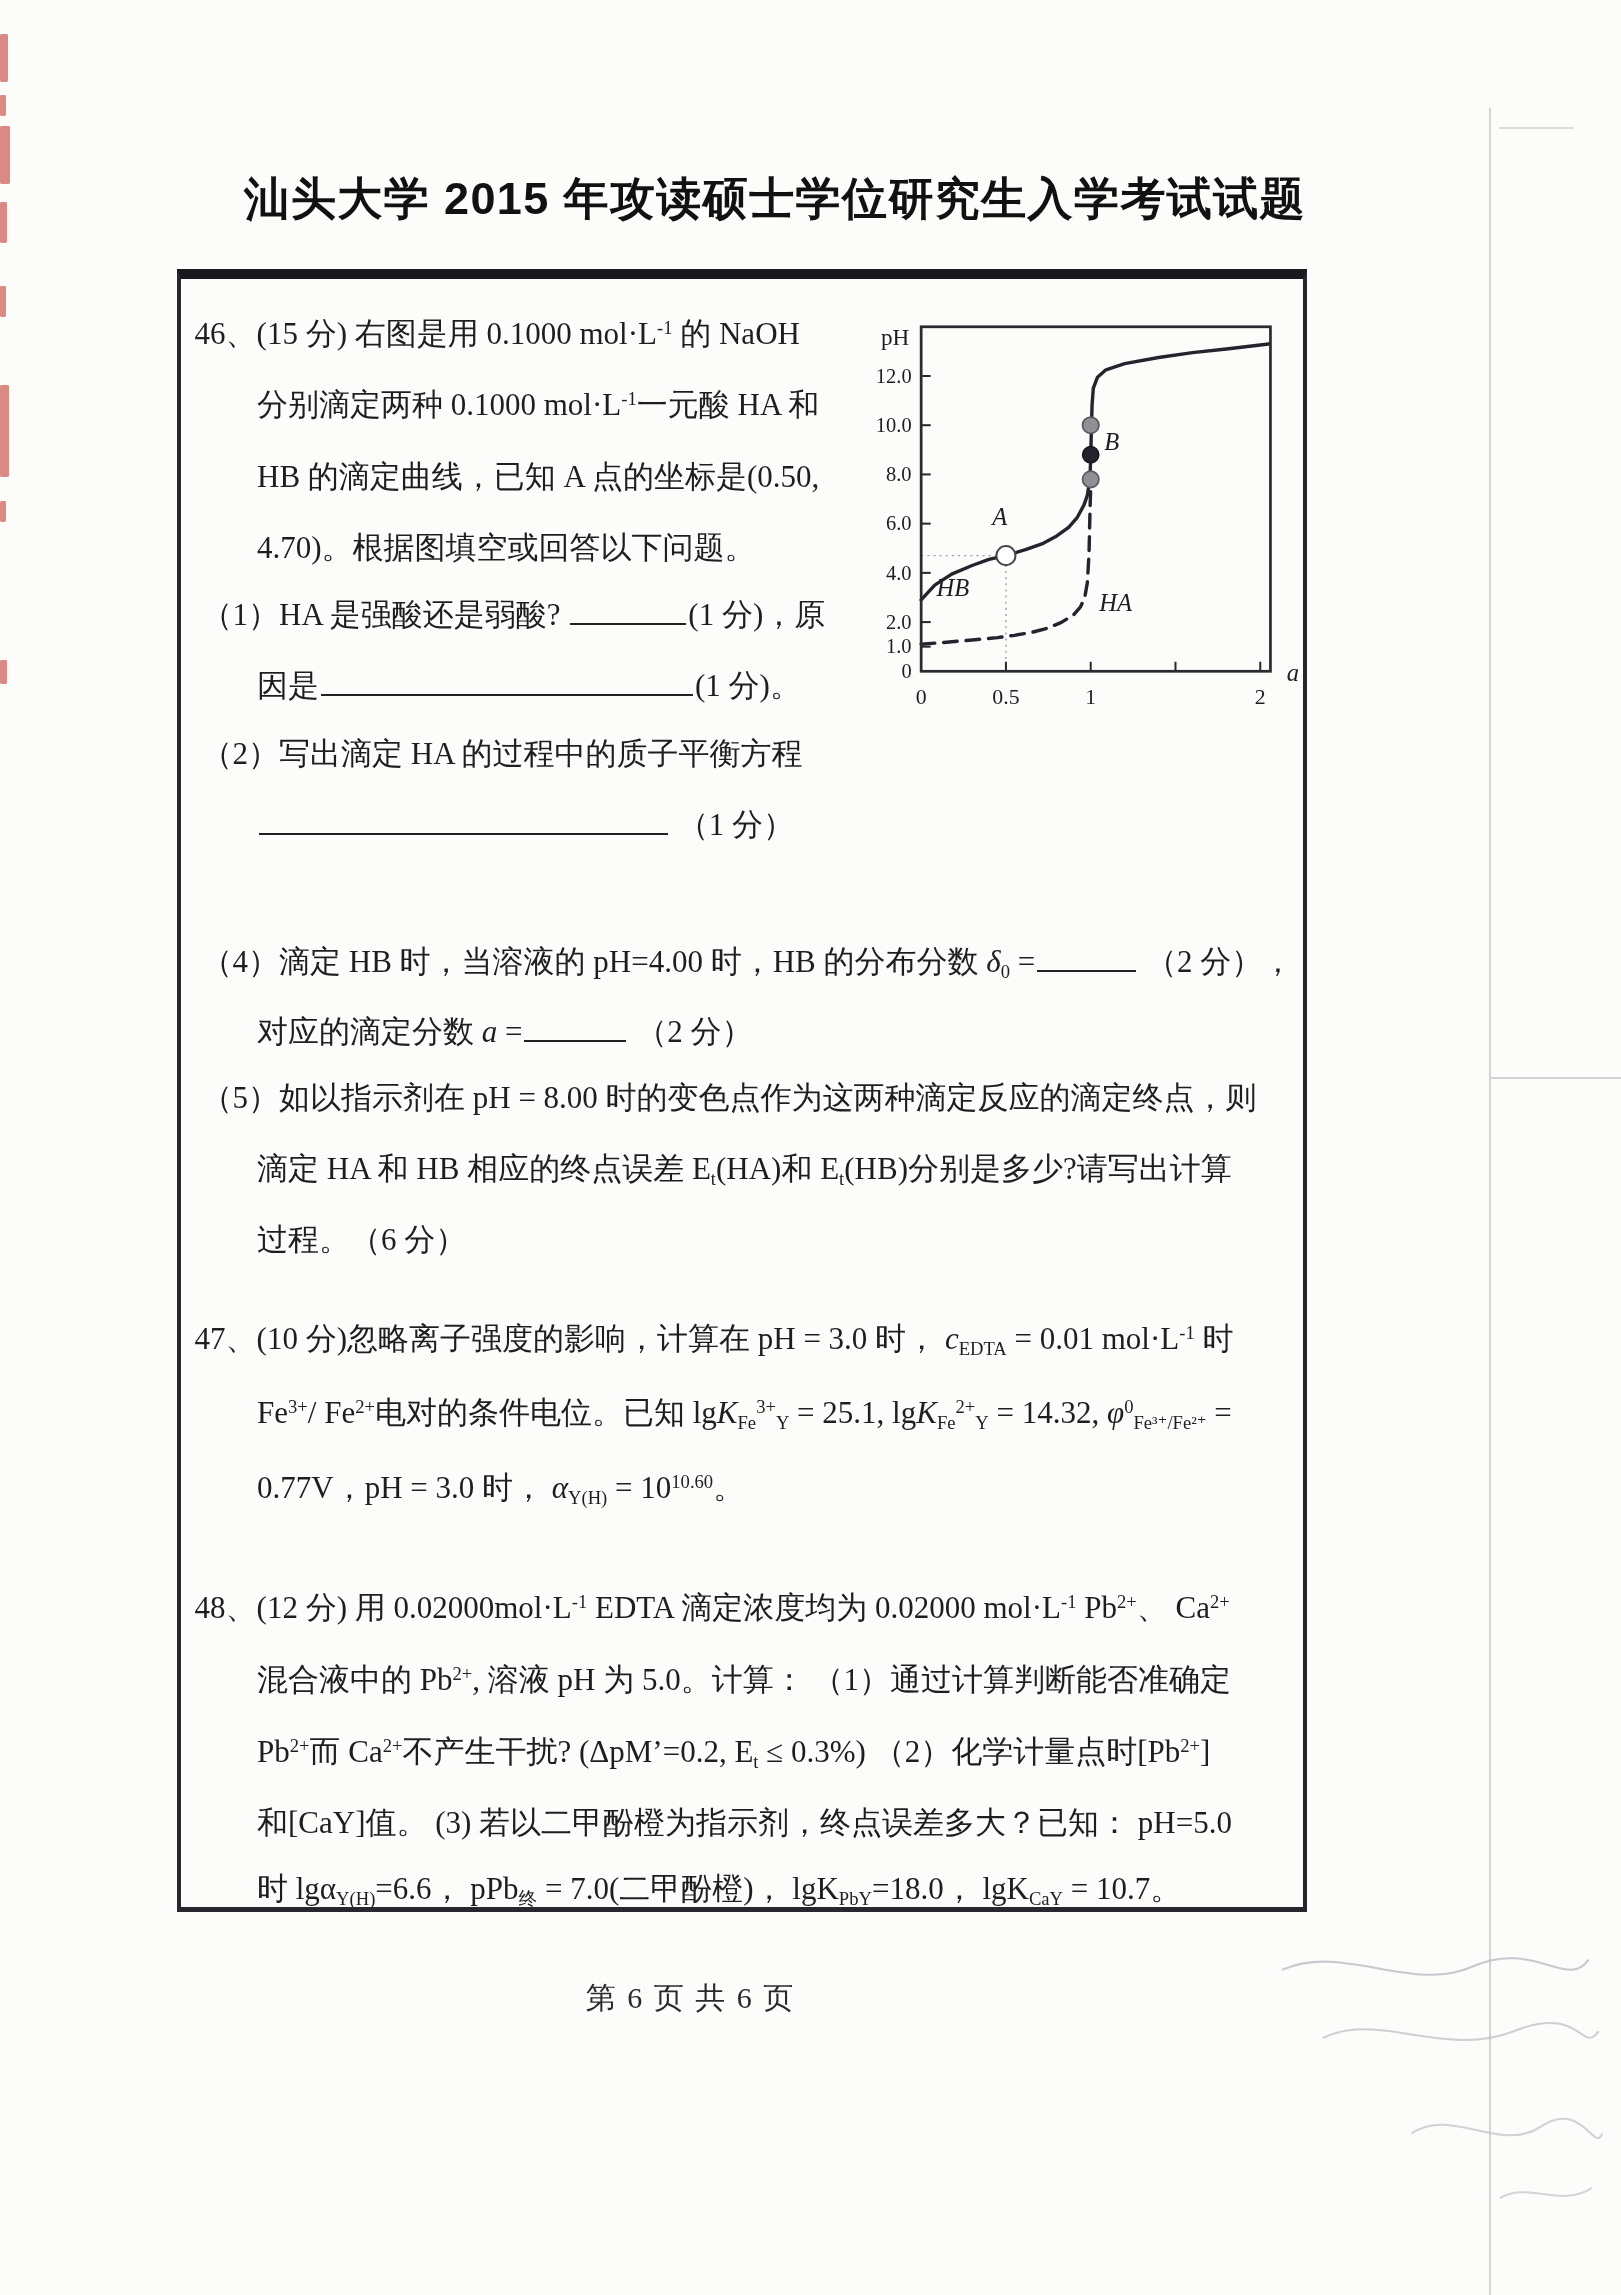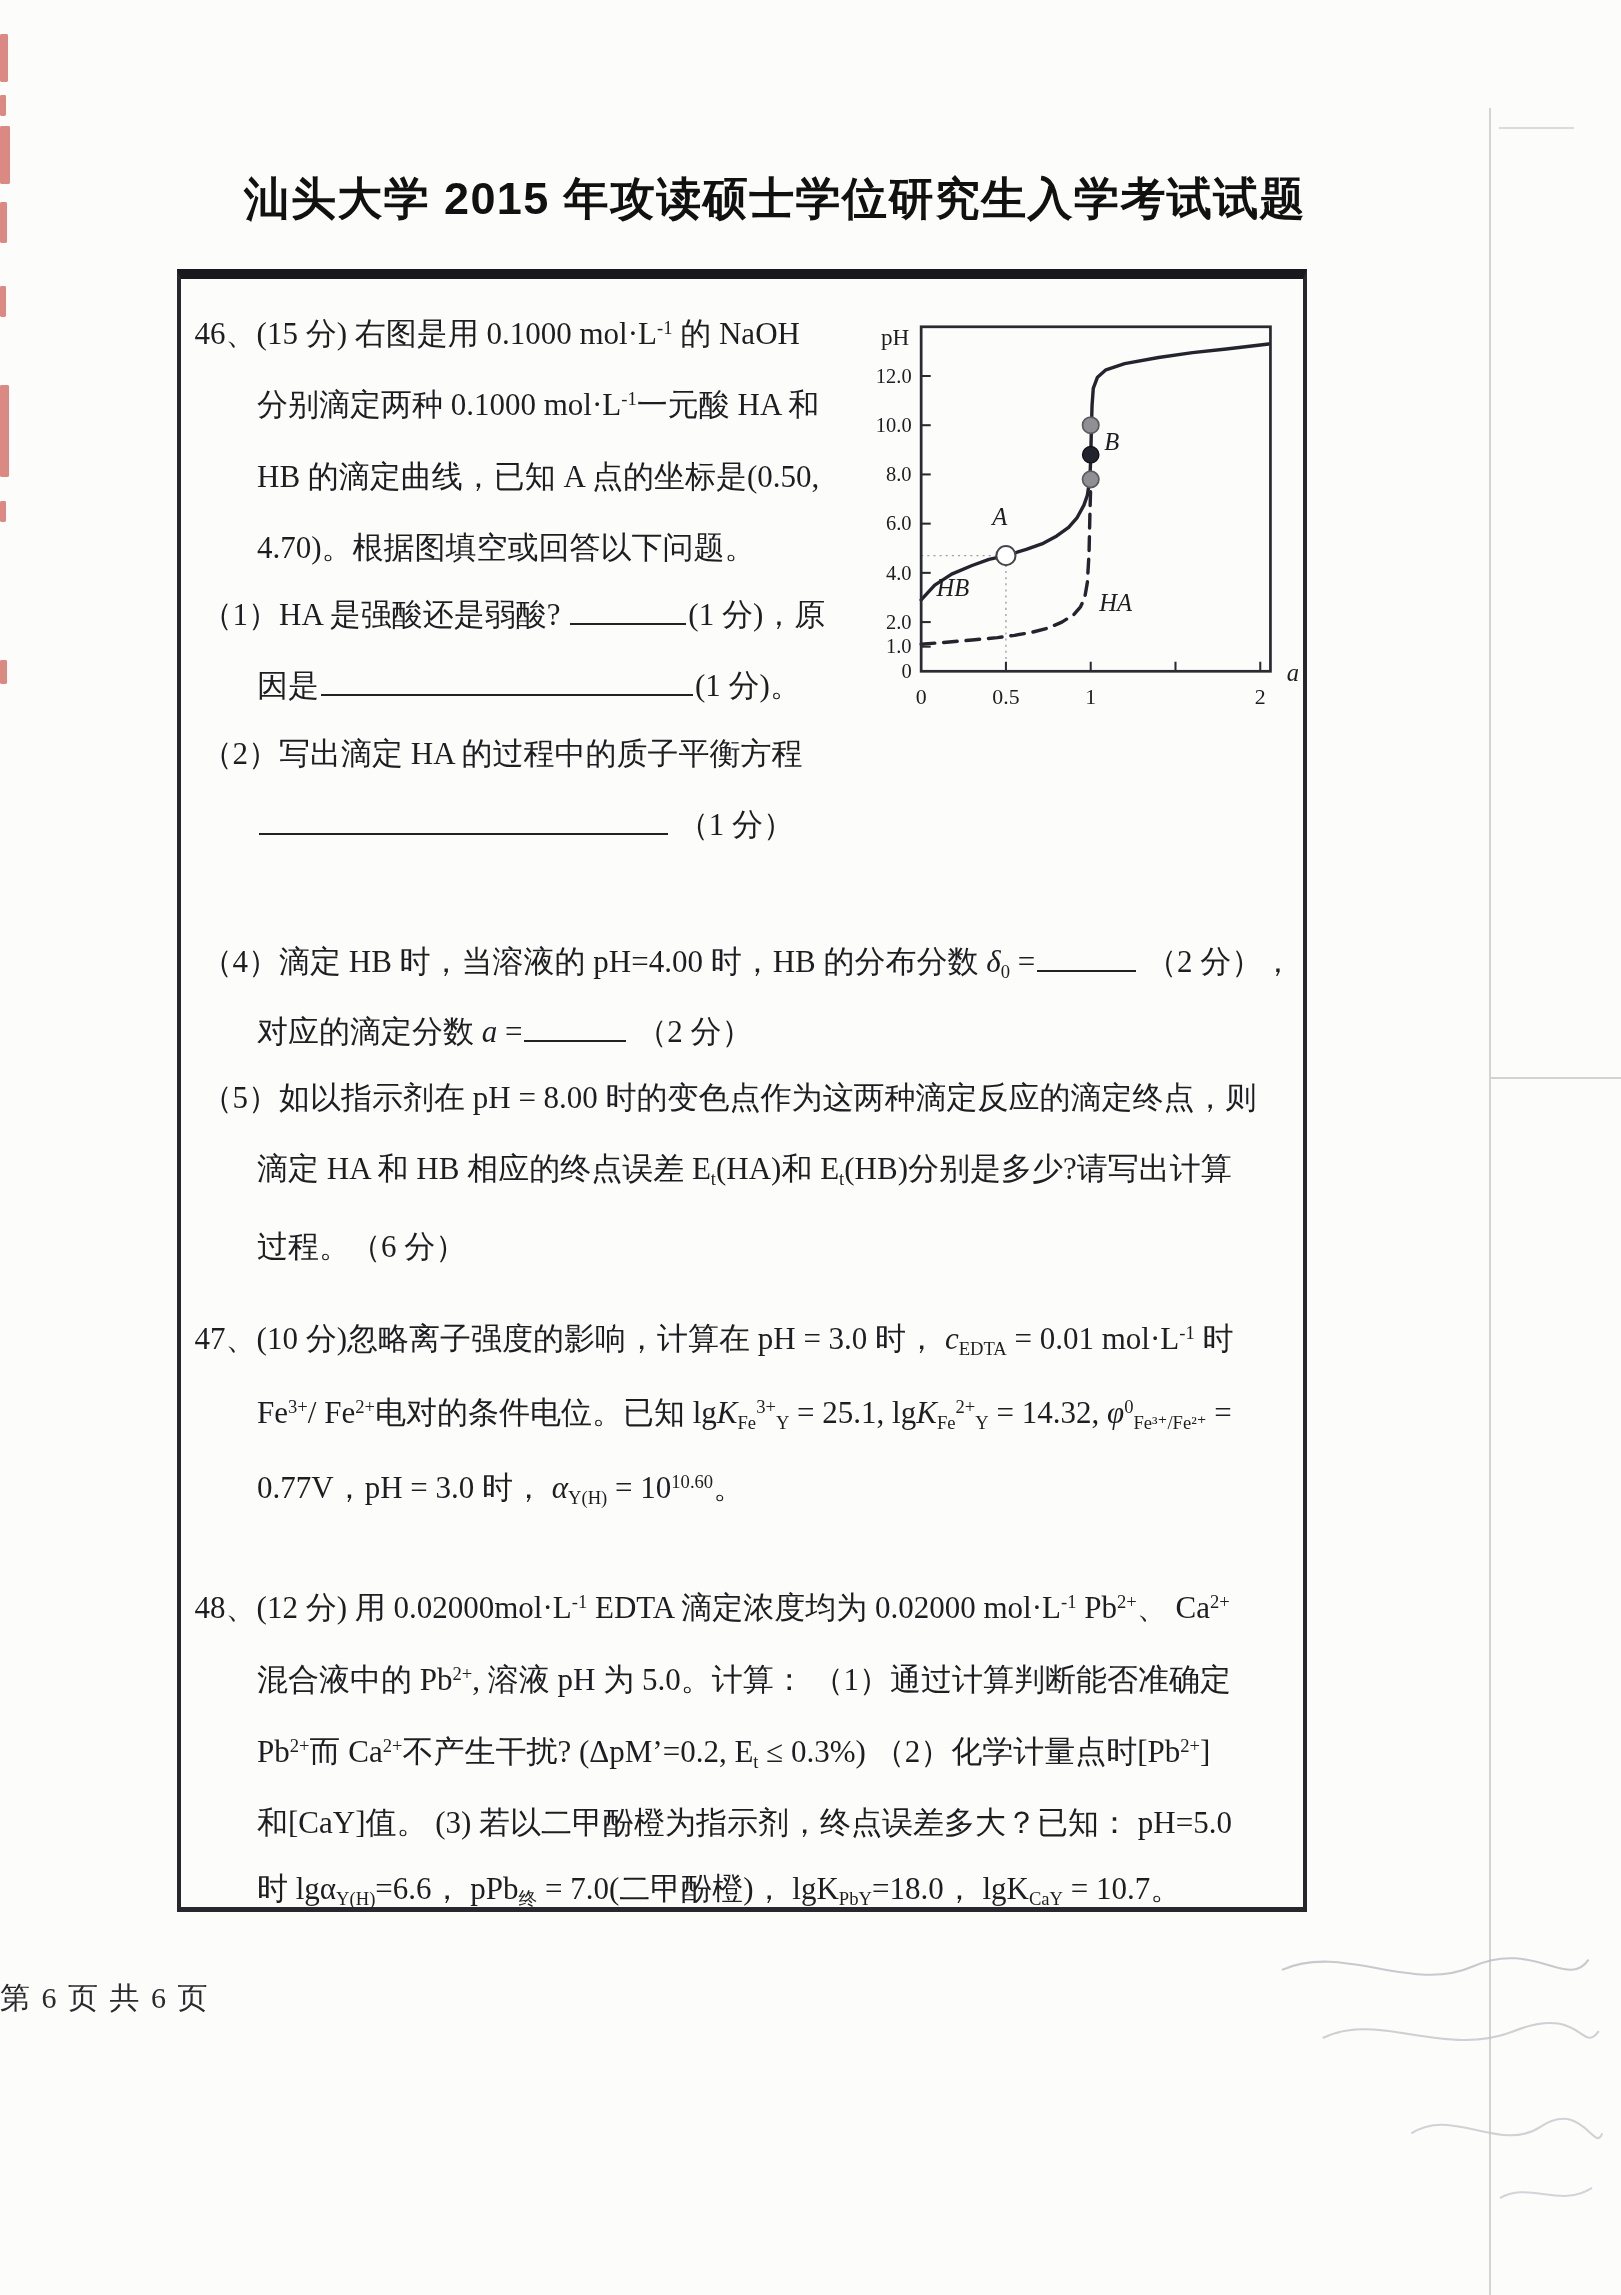--- a/index.html
+++ b/index.html
@@ -32,21 +32,21 @@
   .ln sub{font-size:60%; position:relative; bottom:-0.30em; vertical-align:baseline;}
   .ln i{font-style:italic;}
   .blank{
     display:inline-block; height:8.2px; border-bottom:2px solid #222;
     margin:0 2px; vertical-align:baseline;
   }
   .chart-wrap{position:absolute; left:689px; top:17px; width:440px; height:447px;}
   svg text{font-family:"Liberation Serif","DejaVu Serif",serif;}
   .page-footer{
     position:absolute; left:0; top:1978px; width:1381px;
-    font-size:30px; letter-spacing:2px; color:#2a2a2e;
+    text-align:center; font-size:30px; letter-spacing:2px; color:#2a2a2e;
   }
   .scan-vline{position:absolute; left:1489px; top:108px; width:2px; height:2188px; background:#cdcdcd; opacity:.85;}
   .scan-hline1{position:absolute; left:1490px; top:1077px; width:132px; height:2px; background:#d3d3d3;}
   .scan-hline2{position:absolute; left:1499px; top:127px; width:75px; height:2px; background:#dbdbdb;}
   .red-mark{position:absolute; left:0; background:#c94b44; opacity:.65; border-radius:1.4px;}
   .scribbles{position:absolute; left:1241px; top:1929px; width:368px; height:293px; opacity:.75;}
 </style>
 </head>
 <body>
 
@@ -61,21 +61,21 @@
     <div class="ln" style="top:174px; left:76px;">HB 的滴定曲线，已知 A 点的坐标是(0.50,</div>
     <div class="ln" style="top:245px; left:76px;font-family:Liberation Serif, serif;">4.70)。根据图填空或回答以下问题。</div>
     <div class="ln" style="top:312px; left:20.5px;">（1）HA 是强酸还是弱酸? <span class="blank" style="width: 116px;"></span>(1 分)，原</div>
     <div class="ln" style="top:383px; left:76px;">因是<span class="blank" style="width: 372px;"></span>(1 分)。</div>
     <div class="ln" style="top:451px; left:20.5px;">（2）写出滴定 HA 的过程中的质子平衡方程</div>
     <div class="ln" style="top:522px; left:76px;"><span class="blank" style="width: 409px;"></span> （1 分）</div>
     <div class="ln" style="top:659px; left:20.5px;">（4）滴定 HB 时，当溶液的 pH=4.00 时，HB 的分布分数 <i>δ</i><sub>0</sub> =<span class="blank" style="width: 99px;"></span> （2 分），</div>
     <div class="ln" style="top:729px;left:76px;">对应的滴定分数 <i>a</i> =<span class="blank" style="width: 102px;"></span> （2 分）</div>
     <div class="ln" style="top:795px;left:20.5px;">（5）如以指示剂在 pH = 8.00 时的变色点作为这两种滴定反应的滴定终点，则</div>
     <div class="ln" style="top:866px;left:76px;">滴定 HA 和 HB 相应的终点误差 E<sub>t</sub>(HA)和 E<sub>t</sub>(HB)分别是多少?请写出计算</div>
-    <div class="ln" style="top:937px;left:76px;margin-top:7px;">过程。（6 分）</div>
+    <div class="ln" style="top:937px;left:76px;">过程。（6 分）</div>
 
     <div class="chart-wrap">
       <svg id="titration-svg" width="440" height="447" viewBox="0 0 645 655">
           <line x1="75" y1="380.46428571428567" x2="199.27184466019418" y2="380.46428571428567" stroke="#9aa0a6" stroke-width="2" stroke-dasharray="3 6"></line>
           <line x1="199.27184466019418" y1="550" x2="199.27184466019418" y2="380.46428571428567" stroke="#9aa0a6" stroke-width="2" stroke-dasharray="3 6"></line>
           <path d="M75.0 445.4 L94.9 423.8 L119.7 407.5 L149.6 394.9 L174.4 385.9 L199.3 380.5 L229.1 371.4 L254.0 362.4 L273.8 351.6 L291.2 339.0 L303.7 324.6 L313.6 306.5 L318.6 292.1 L322.3 268.6 L323.5 239.8 L324.5 196.5 L325.5 160.4 L327.3 135.2 L333.5 118.9 L345.9 108.1 L373.3 99.1 L423.0 90.1 L472.7 82.9 L522.4 77.5 L584.5 70.2" fill="none" stroke="#24242e" stroke-width="5" stroke-linejoin="round" stroke-linecap="round" stroke-dasharray="none"></path>
           <path d="M75.0 510.3 L112.3 507.4 L149.6 504.2 L186.8 500.6 L211.7 497.3 L236.6 493.0 L261.4 486.5 L281.3 477.9 L298.7 467.0 L308.6 455.5 L314.8 441.8 L318.6 420.1 L321.1 376.9 L322.3 322.8 L323.5 279.5" fill="none" stroke="#24242e" stroke-width="5" stroke-linejoin="round" stroke-linecap="round" stroke-dasharray="20 13"></path>
           <rect x="75" y="45" width="512" height="505" fill="none" stroke="#2a2a31" stroke-width="4"></rect>
           <text x="61" y="560" text-anchor="end" font-size="30" fill="#1d1d22">0</text>
           <line x1="75" y1="513.9285714285714" x2="89" y2="513.9285714285714" stroke="#2a2a31" stroke-width="3"></line>

